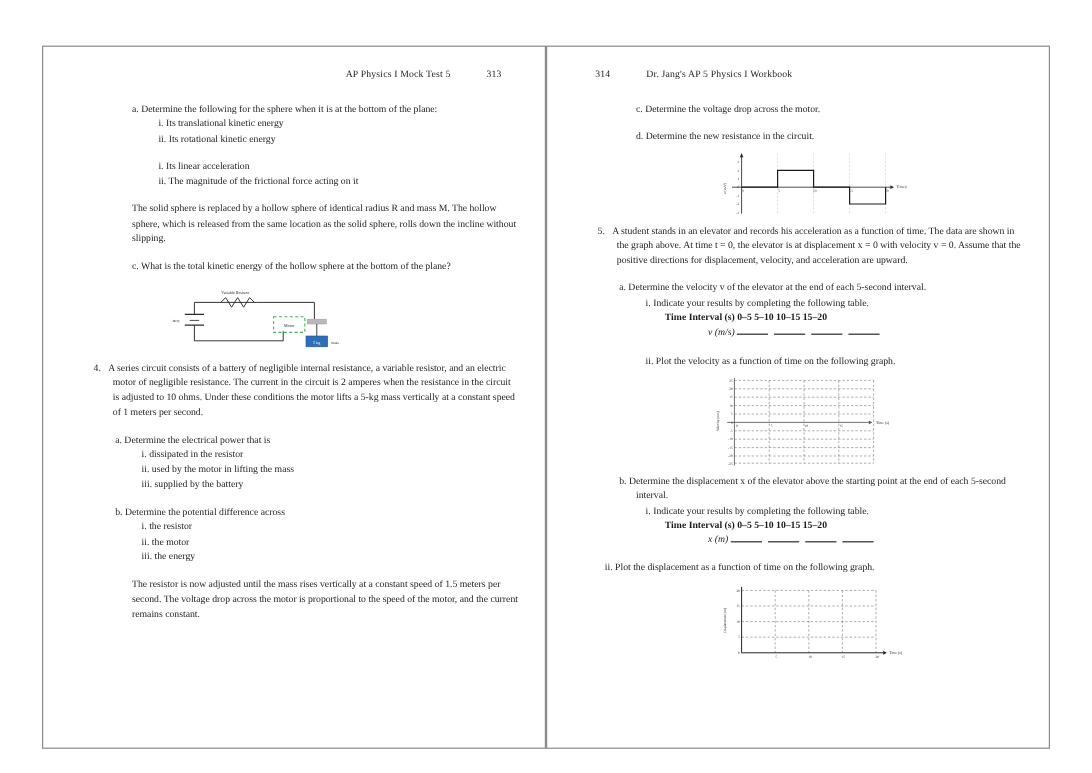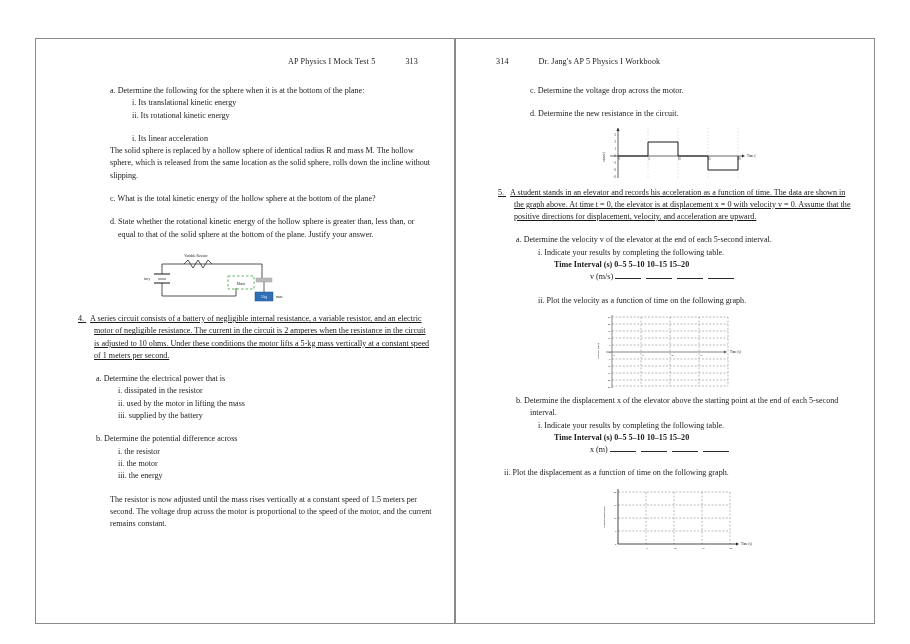--- a/index.html
+++ b/index.html
@@ -53,25 +53,25 @@
 
   
   .blk {
     font-size: 8.1px;
     line-height: 1.52;
     margin: 0 0 8px 0;
   }
   .ind-a  { padding-left: 60px; text-indent: -8px; }
   .ind-i  { padding-left: 74px; }
   .ind-p  { padding-left: 52px; text-indent: 0px; }
-  .ind-q  { padding-left: 36px; text-indent: -16px; text-decoration: underline; }
+  .ind-q  { padding-left: 36px; text-indent: -16px; }
   .ind-qa { padding-left: 52px; text-indent: -14px; }
   .ind-qi { padding-left: 66px; text-indent: -6px; }
   .ind-qt { padding-left: 76px; font-weight: bold; }
-  .ind-qv { padding-left: 112px; }
+  .ind-qv { padding-left: 112px; font-style: italic; }
   .ind-c  { padding-left: 52px; text-indent: -10px; }
   .tight { margin-bottom: 0; }
   .gap   { margin-bottom: 11px; }
 
   .rule {
     display: inline-block;
     border-bottom: 1px solid #2a2a2a;
     height: .55em;
     vertical-align: baseline;
   }
@@ -93,26 +93,26 @@
         <span>AP Physics I Mock Test 5</span><span class="folio-right">313</span>
       </div>
 
       <div style="height:14px"></div>
 
       <p class="blk ind-a tight">a. Determine the following for the sphere when it is at the bottom of the plane:</p>
       <p class="blk ind-i tight">i. Its translational kinetic energy</p>
       <p class="blk ind-i gap">ii. Its rotational kinetic energy</p>
 
       <p class="blk ind-i tight">i. Its linear acceleration</p>
+      <p class="blk ind-i gap">ii. The magnitude of the frictional force acting on it</p>
 
       <p class="blk ind-p gap" style="padding-left:52px;text-indent:0">The solid sphere is replaced by a hollow sphere of identical radius R and mass M. The hollow sphere, which is released from the same location as the solid sphere, rolls down the incline without slipping.</p>
 
       <p class="blk ind-a gap">c. What is the total kinetic energy of the hollow sphere at the bottom of the plane?</p>
 
-      <p class="blk ind-a gap">d. State whether the rotational kinetic energy of the hollow sphere is greater than, less than, or equal to that of the solid sphere at the bottom of the plane. Justify your answer.</p>
 
       <div class="fig" style="width:150px;height:55px;margin-left:86px">
         <svg width="150" height="55" viewBox="0 0 150 55">
 
           <path d="M18,22 L18,12 L70,12" fill="none" stroke="#2a2a2a" stroke-width="0.8"></path>
           <path d="M70,12 L118,12 L118,26" fill="none" stroke="#2a2a2a" stroke-width="0.8"></path>
 
           <path d="M40,12 l4,-4 l5,8 l5,-8 l5,8 l5,-8 l4,4" fill="none" stroke="#2a2a2a" stroke-width="0.8"></path>
           <text x="52" y="5" font-size="3.4" text-anchor="middle" fill="#1a1a1a" font-family="Liberation Serif, serif">Variable Resistor</text>
 

